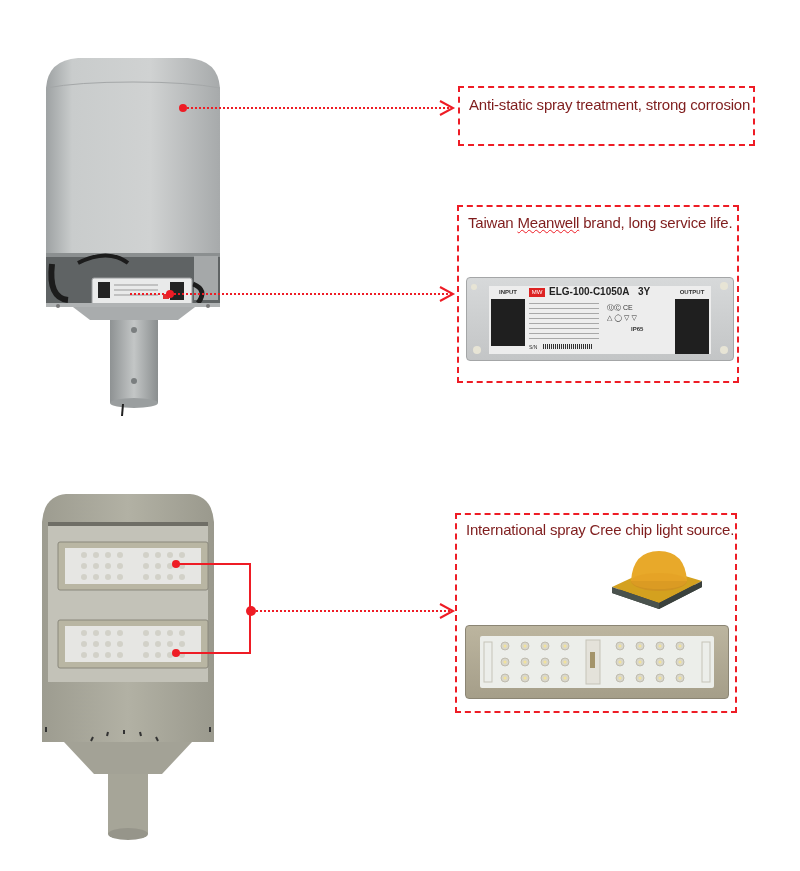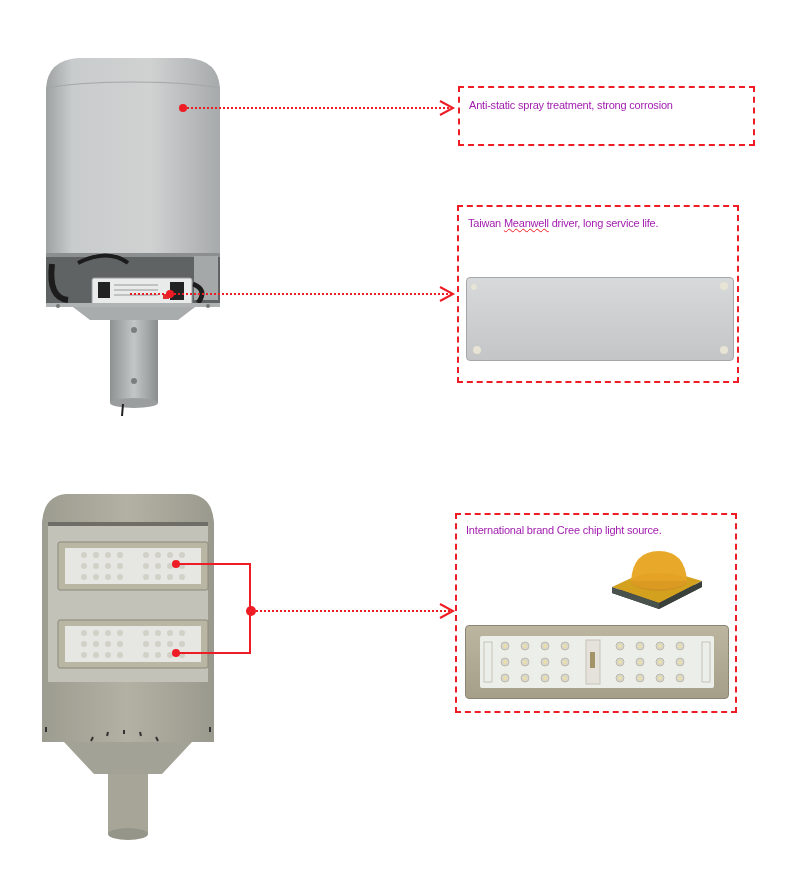--- a/index.html
+++ b/index.html
@@ -2,21 +2,21 @@
 <html><head>
 <meta charset="utf-8">
 <style>
   html, body { margin:0; padding:0; background:#ffffff; }
   body { width:800px; height:871px; position:relative; overflow:hidden; font-family:"Liberation Sans", sans-serif; }
   .abs { position:absolute; }
   .callout-box {
     position:absolute; border:2px dashed #ee1c25; box-sizing:border-box; background:#fff;
   }
   .callout-text {
-    position:absolute; color:#a21caf; font-family:"Liberation Sans", sans-serif; font-size:11px; line-height:22px;
+    position:absolute; color:#7f1d1d; font-family:"Liberation Sans", sans-serif; font-size:15px; line-height:22px;
     letter-spacing:-0.2px;
   }
   .squiggle { text-decoration: underline wavy #ee1c25; text-decoration-thickness:1px;text-align:center; }
   svg { position:absolute; left:0; top:0; overflow:visible; }
 </style>
 </head>
 <body>
 
 <div class="abs" style="left:38px;top:58px;width:215px;height:360px;">
   <svg width="215" height="360" viewBox="0 0 215 360">
@@ -185,34 +185,56 @@
 </svg>
 
 <div class="callout-box" style="left:458px;top:86px;width:297px;height:60px;">
   <div class="callout-text" style="left:9px;top:6px;">
     <div>Anti-static spray treatment, strong corrosion</div>
   </div>
 </div>
 
 <div class="callout-box" style="left:457px;top:205px;width:282px;height:178px;">
   <div class="callout-text" style="left:9px;top:5px;white-space:nowrap;">
-    <span>Taiwan </span><span class="squiggle">Meanwell</span><span> driver, long service life.</span>
+    <span>Taiwan </span><span class="squiggle">Meanwell</span><span> brand, long service life.</span>
   </div>
 
   <div class="abs" style="left:7px;top:70px;width:266px;height:82px;background:linear-gradient(#d7d9da,#c3c5c6);border:1px solid #a4a6a7;border-radius:4px;">
     <div class="abs" style="left:4px;top:6px;width:6px;height:6px;border-radius:50%;background:#e7e4d5;"></div>
     <div class="abs" style="right:5px;top:4px;width:8px;height:8px;border-radius:50%;background:#e7e4d5;"></div>
     <div class="abs" style="left:6px;bottom:6px;width:8px;height:8px;border-radius:50%;background:#e7e4d5;"></div>
     <div class="abs" style="right:5px;bottom:6px;width:8px;height:8px;border-radius:50%;background:#e7e4d5;"></div>
 
+    <div class="abs" style="left:22px;top:8px;width:222px;height:68px;background:#ededed;">
+
+      <div class="abs" style="left:2px;top:1px;width:34px;height:11px;font-size:6px;font-weight:bold;text-align:center;line-height:11px;color:#333;">INPUT</div>
+      <div class="abs" style="left:2px;top:13px;width:34px;height:47px;background:#1f1f1f;"></div>
+
+      <div class="abs" style="left:40px;top:2px;width:16px;height:9px;background:#d22;color:#fff;font-size:6px;text-align:center;line-height:9px;">MW</div>
+      <div class="abs" style="left:60px;top:0px;font-size:10px;font-weight:bold;color:#222;white-space:nowrap;">
+        <span>ELG-100-C1050A</span>
+        <span style="margin-left:6px;">3Y</span>
+      </div>
+      <div class="abs" style="left:40px;top:13px;width:70px;height:42px;background:repeating-linear-gradient(#ededed 0 4px,#a8a8a8 4px 5px);"></div>
+      <div class="abs" style="left:114px;top:14px;width:68px;height:42px;">
+        <div class="abs" style="left:4px;top:3px;font-size:7px;color:#333;">ⓊⒸ CE</div>
+        <div class="abs" style="left:4px;top:14px;font-size:7px;color:#333;">△ ◯ ▽ ▽</div>
+        <div class="abs" style="left:28px;top:26px;font-size:6px;font-weight:bold;color:#333;">IP65</div>
+      </div>
+      <div class="abs" style="left:40px;top:58px;font-size:5px;color:#333;">S/N</div>
+      <div class="abs" style="left:54px;top:58px;width:50px;height:5px;background:repeating-linear-gradient(90deg,#333 0 1px,#ededed 1px 2px);"></div>
+
+      <div class="abs" style="left:186px;top:1px;width:34px;height:11px;font-size:6px;font-weight:bold;text-align:center;line-height:11px;color:#333;">OUTPUT</div>
+      <div class="abs" style="left:186px;top:13px;width:34px;height:55px;background:#1f1f1f;"></div>
+    </div>
   </div>
 </div>
 
 <div class="callout-box" style="left:455px;top:513px;width:282px;height:200px;">
-  <div class="callout-text" style="left:9px;top:4px;white-space:nowrap;">International brand Cree chip light source.</div>
+  <div class="callout-text" style="left:9px;top:4px;white-space:nowrap;">International spray Cree chip light source.</div>
 
   <svg width="100" height="70" style="left:150px;top:30px;" viewBox="0 0 100 70">
     <polygon points="5,48 52,64 95,42 48,28" fill="#3c4340"></polygon>
     <polygon points="5,42 52,58 95,36 48,22" fill="#d4a11f"></polygon>
     <polygon points="5,42 5,48 52,64 52,58" fill="#4a524d"></polygon>
     <polygon points="52,58 52,64 95,42 95,36" fill="#3a413d"></polygon>
     <ellipse cx="52" cy="36" rx="28" ry="10" fill="#cf9322"></ellipse>
     <path d="M24 36 Q26 6 52 6 Q78 6 80 36 Z" fill="#e8a92a"></path>
     <ellipse cx="52" cy="36" rx="28" ry="8" fill="#e3a024" opacity="0.6"></ellipse>
   </svg>

